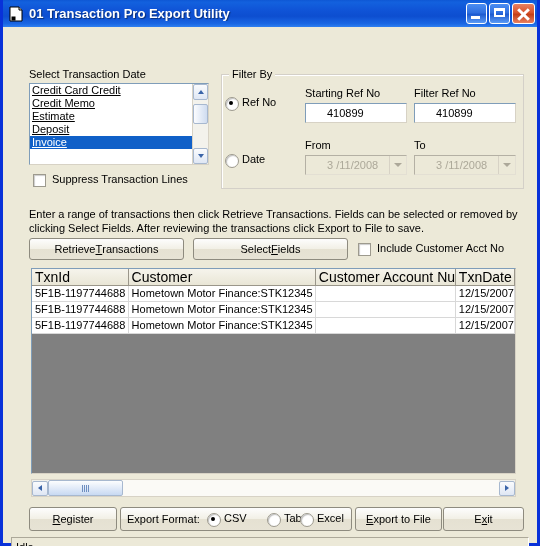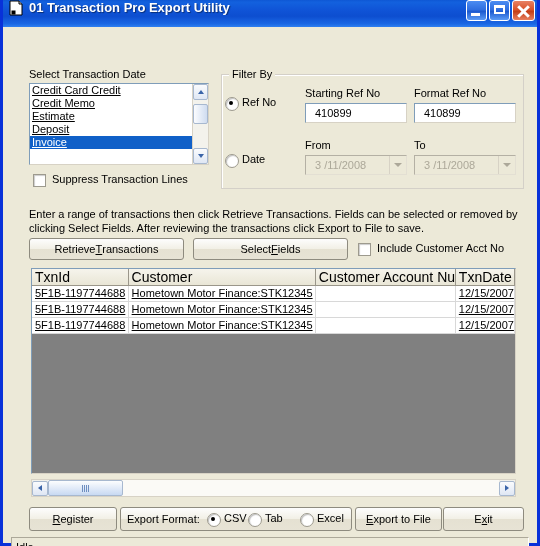--- a/index.html
+++ b/index.html
@@ -26,21 +26,21 @@
     display: flex;
     flex-direction: column;
   }
   .titlebar {
     height: 27px;
     flex: 0 0 27px;
     background: linear-gradient(to bottom,
       #0e57d4 0%, #1361de 8%, #0f53d6 40%,
       #0d4ed0 60%, #1a67e4 88%, #2f7ff0 100%);
     display: flex;
-    align-items: flex-start;
+    align-items: center;
     padding: 0 2px 0 5px;
     box-sizing: border-box;
   }
   .title-icon {
     width: 16px; height: 16px;
     position: relative;
     margin-right: 5px;
     flex: 0 0 16px;
   }
   .title-text {
@@ -108,21 +108,21 @@
   }
   .lbl { position: absolute; font-size: 11px; white-space: nowrap; }
 
   .field {
     position: absolute;
     background: #ffffff;
     border: 1px solid;
     border-color: #7f9db9 #d7d2c5 #d7d2c5 #7f9db9;
     box-sizing: border-box;
     display: flex; align-items: center;
-    padding-left: 9px;
+    padding-left: 21px;
     font-size: 11px;
   }
   .field.disabled {
     background: #ece9d8;
     color: #aca899;
     border-color: #b4b0a4 #e3dfd3 #e3dfd3 #b4b0a4;
   }
   .field .dd {
     margin-left: auto;
     width: 17px; height: 100%;
@@ -262,21 +262,20 @@
     box-sizing: border-box;
   }
   .gc {
     font-size: 11px;
     line-height: 15px;
     padding-left: 3px;
     box-sizing: border-box;
     border-right: 1px solid #d8d8d8;
     white-space: nowrap;
     overflow: hidden;
-    text-decoration: underline;
   }
   .grid-filler { background: #808080; }
 
   .hscroll {
     position: absolute;
     background: #f1f0e9;
     border: 1px solid #d7d2c5;
     box-sizing: border-box;
     display: flex; align-items: center;
   }
@@ -385,21 +384,21 @@
     </div>
 
     <div class="radio" style="left:222px; top:126px; width:80px; height:16px;text-decoration:underline;">
       <span class="dot"></span>
       <span class="rl">Date</span>
     </div>
 
     <div class="lbl" style="left:302px; top:60px;">Starting Ref No</div>
     <div class="field" style="left:302px; top:76px; width:102px; height:20px;">410899</div>
 
-    <div class="lbl" style="left:411px; top:60px;">Format Ref No</div>
+    <div class="lbl" style="left:411px; top:60px;">Filter Ref No</div>
     <div class="field" style="left:411px; top:76px; width:102px; height:20px;">410899</div>
 
     <div class="lbl" style="left:302px; top:112px;">From</div>
     <div class="field disabled" style="left:302px; top:128px; width:102px; height:20px;">
       <span>3 /11/2008</span>
       <span class="dd">
           <span class="caret"></span>
         </span>
     </div>
 
@@ -487,21 +486,21 @@
         <span>egister</span>
     </div>
 
     <div class="fmt-group" style="left:117px; top:480px; width:232px; height:24px;"></div>
     <div class="lbl" style="left:124px; top:486px;">Export Format:</div>
 
     <div class="radio on" style="left:204px; top:485px; width:46px; height:16px;">
       <span class="dot"></span>
       <span class="rl">CSV</span>
     </div>
-    <div class="radio" style="left:245px; top:485px; width:42px; height:16px;">
+    <div class="radio" style="left:264px; top:485px; width:42px; height:16px;">
       <span class="dot"></span>
       <span class="rl">Tab</span>
     </div>
     <div class="radio" style="left:297px; top:485px; width:50px; height:16px;">
       <span class="dot"></span>
       <span class="rl">Excel</span>
     </div>
 
     <div class="btn" style="left:352px; top:480px; width:87px; height:24px;">
       <span></span>

